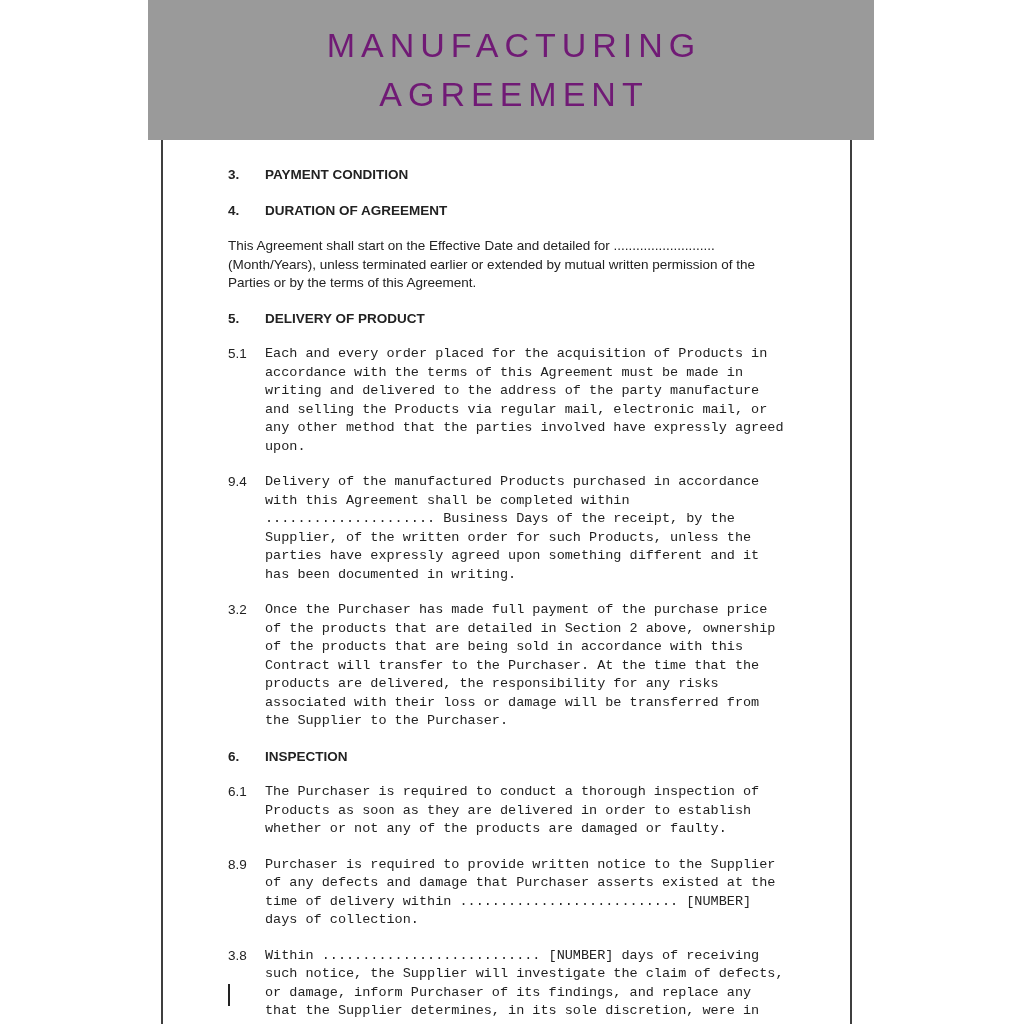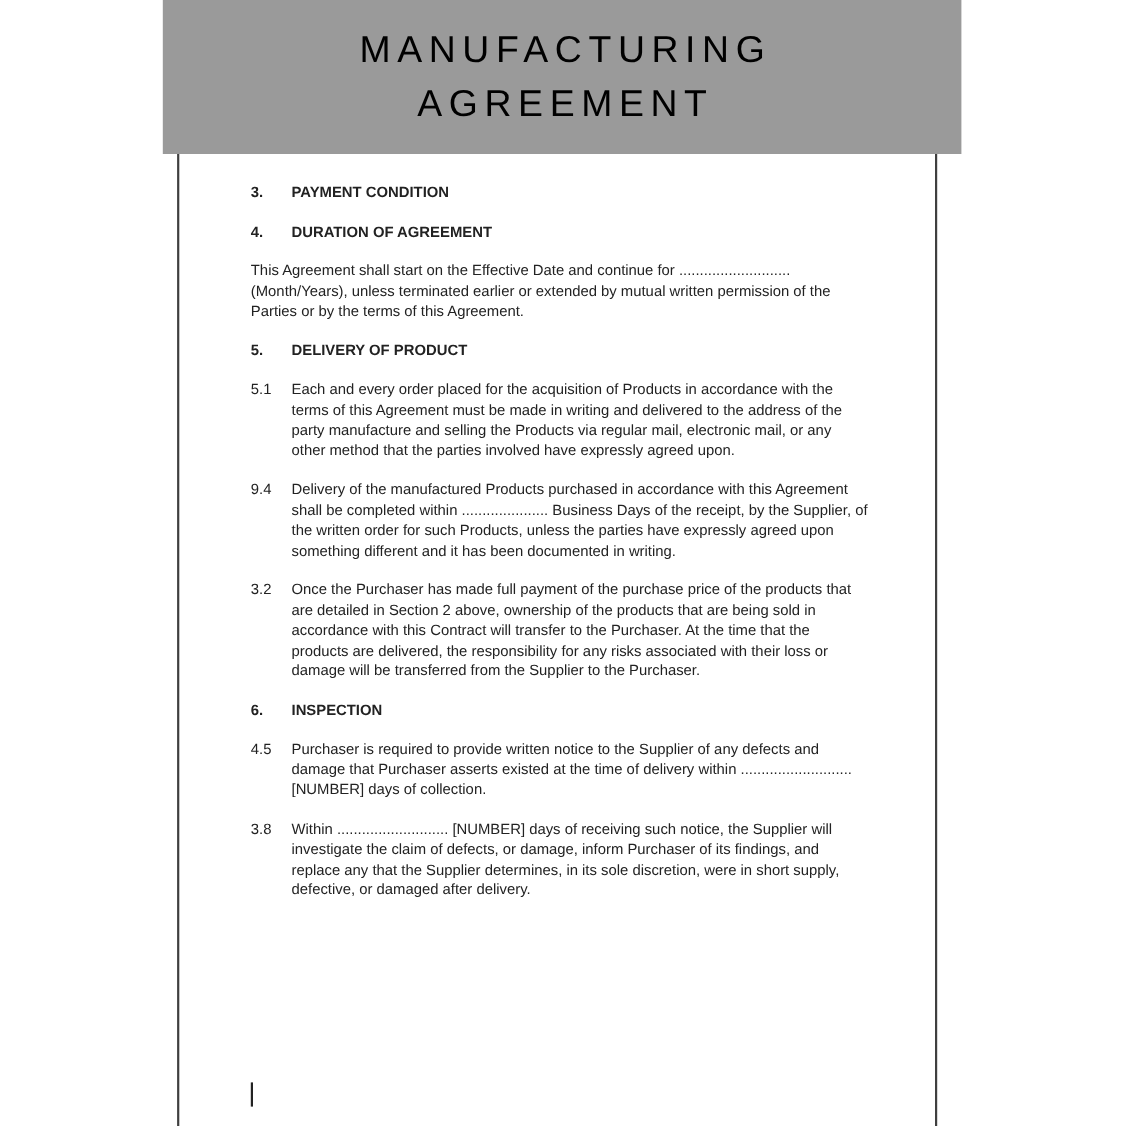--- a/index.html
+++ b/index.html
@@ -23,21 +23,21 @@
     top: 0;
     width: 726px;
     height: 140px;
     background: #9a9a9a;
     display: flex;
     flex-direction: column;
     align-items: center;
     justify-content: center;
   }
   .title-line {
-    color: #000000;
+    color: #701a75;
     font-size: 34px;
     font-weight: 300;
     letter-spacing: 6px;
     line-height: 49px;
     text-indent: 6px; 
     white-space: nowrap;
   }
   .page-frame {
     position: absolute;
     left: 161px;
@@ -75,20 +75,21 @@
     display: flex;
     margin: 0 0 17px 0;
     justify-content: flex-end;
   }
   .item .num {
     width: 37px;
     flex-shrink: 0;
   }
   .item .txt {
     flex: 1;
+    font-family: Liberation Mono, monospace;
   }
   .caret {
     position: absolute;
     left: 228px;
     top: 984px;
     width: 2px;
     height: 22px;
     background: #222222;
   }
 </style>
@@ -108,21 +109,21 @@
 
     <div class="sec-heading">
       <span class="num">3.</span>
       <span class="ttl">PAYMENT CONDITION</span>
     </div>
 
     <div class="sec-heading">
       <span class="num">4.</span>
       <span class="ttl">DURATION OF AGREEMENT</span>
     </div>
-    <p class="para">This Agreement shall start on the Effective Date and continue for ........................... (Month/Years), unless terminated earlier or extended by mutual written permission of the Parties or by the terms of this Agreement.</p>
+    <p class="para">This Agreement shall start on the Effective Date and detailed for ........................... (Month/Years), unless terminated earlier or extended by mutual written permission of the Parties or by the terms of this Agreement.</p>
 
     <div class="sec-heading">
       <span class="num">5.</span>
       <span class="ttl">DELIVERY OF PRODUCT</span>
     </div>
     <div class="item">
       <span class="num">5.1</span>
       <span class="txt">Each and every order placed for the acquisition of Products in accordance with the terms of this Agreement must be made in writing and delivered to the address of the party manufacture and selling the Products via regular mail, electronic mail, or any other method that the parties involved have expressly agreed upon.</span>
     </div>
     <div class="item">
@@ -132,21 +133,25 @@
     <div class="item">
       <span class="num">3.2</span>
       <span class="txt">Once the Purchaser has made full payment of the purchase price of the products that are detailed in Section 2 above, ownership of the products that are being sold in accordance with this Contract will transfer to the Purchaser. At the time that the products are delivered, the responsibility for any risks associated with their loss or damage will be transferred from the Supplier to the Purchaser.</span>
     </div>
 
     <div class="sec-heading">
       <span class="num">6.</span>
       <span class="ttl">INSPECTION</span>
     </div>
     <div class="item">
-      <span class="num">4.5</span>
+      <span class="num">6.1</span>
+      <span class="txt">The Purchaser is required to conduct a thorough inspection of Products as soon as they are delivered in order to establish whether or not any of the products are damaged or faulty.</span>
+    </div>
+    <div class="item">
+      <span class="num">8.9</span>
       <span class="txt">Purchaser is required to provide written notice to the Supplier of any defects and damage that Purchaser asserts existed at the time of delivery within ........................... [NUMBER] days of collection.</span>
     </div>
     <div class="item">
       <span class="num">3.8</span>
       <span class="txt">Within ........................... [NUMBER] days of receiving such notice, the Supplier will investigate the claim of defects, or damage, inform Purchaser of its findings, and replace any that the Supplier determines, in its sole discretion, were in short supply, defective, or damaged after delivery.</span>
     </div>
 
   </div>
 
   <div class="caret"></div>

